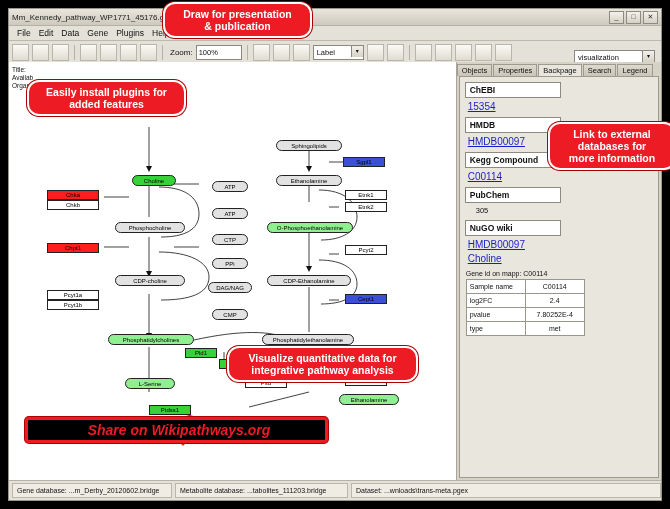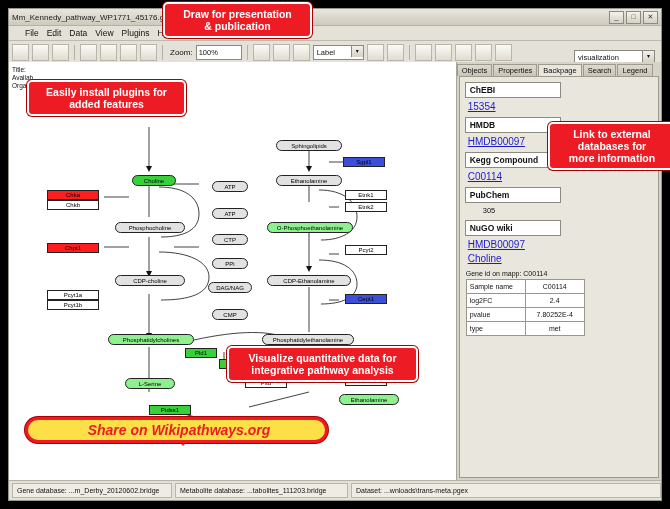--- a/index.html
+++ b/index.html
@@ -4,21 +4,21 @@
 <style>
   html,body{margin:0;padding:0;background:#000;}
   body{width:670px;height:509px;font-family:"Liberation Sans",sans-serif;}
   #app{position:absolute;left:8px;top:8px;width:654px;height:493px;background:#d6d2c6;border:1px solid #9a968c;box-sizing:border-box;}
   
   .titlebar{height:16px;background:linear-gradient(#e9e6de,#cdc9bd);display:flex;align-items:center;padding:0 3px;font-size:8px;color:#222;border-bottom:1px solid #b5b1a6;}
   .titlebar .t{flex:1;white-space:nowrap;overflow:hidden;}
   .winbtns{display:flex;gap:2px;}
   .winbtn{width:13px;height:11px;border:1px solid #8d8a80;background:linear-gradient(#f4f2ec,#d5d1c5);font-size:7px;line-height:10px;text-align:center;color:#333;}
   
-  .menubar{height:14px;background:#e4e1d8;display:flex;align-items:center;font-size:8.5px;color:#111;padding-left:16px;border-bottom:1px solid #bdb9ae;}
+  .menubar{height:14px;background:#e4e1d8;display:flex;align-items:center;font-size:8.5px;color:#111;padding-left:8px;border-bottom:1px solid #bdb9ae;}
   .menubar span{margin-right:8px;}
   
   .toolbar{height:22px;background:#e4e1d8;display:flex;align-items:center;padding:0 3px;gap:3px;border-bottom:1px solid #bdb9ae;}
   .tbtn{width:15px;height:15px;border:1px solid #b9b5aa;background:linear-gradient(#fbfaf6,#e0dcd1);}
   .sep{width:1px;height:15px;background:#b5b1a6;margin:0 2px;}
   .zoomlbl{font-size:8px;color:#111;margin-left:2px;}
   .zoombox{width:42px;height:13px;border:1px solid #8c8880;background:#fff;font-size:7.5px;line-height:13px;padding-left:2px;color:#111;}
   .combo{height:13px;border:1px solid #8c8880;background:#fff;font-size:7.5px;line-height:13px;padding-left:3px;color:#111;position:relative;}
   .combo .arw{position:absolute;right:0;top:0;width:11px;height:11px;background:linear-gradient(#f2f0ea,#d6d2c6);border-left:1px solid #8c8880;font-size:6px;text-align:center;line-height:11px;}
   .vizcombo{position:absolute;right:6px;top:41px;width:76px;}
@@ -27,21 +27,21 @@
   .leftpane{position:relative;width:492px;background:#ffffff;border-right:1px solid #a9a59b;overflow:hidden;}
   .infoblk{position:absolute;left:3px;top:4px;font-size:6.5px;color:#111;line-height:8px;}
   
   .rightpane{position:relative;width:225px;background:#d6d2c6;}
   .tabs{display:flex;height:14px;font-size:7.5px;align-items:flex-end;padding-left:0;}
   .tab{padding:1px 4px;border:1px solid #9e9a90;border-bottom:none;background:linear-gradient(#ded9cd,#c9c5b9);margin-right:1px;color:#111;}
   .tab.active{background:#e9e6de;}
   .rpbody{position:absolute;left:2px;top:14px;right:2px;bottom:2px;background:#e9e6de;border:1px solid #9e9a90;overflow:hidden;}
   .dbbox{margin:5px 5px 0 5px;border:1px solid #8e8a80;background:#fff;font-size:8.5px;font-weight:bold;padding:2px 4px;color:#111;width:96px;box-sizing:border-box;}
   .dblink{margin:3px 0 0 8px;font-size:10px;color:#1b1bcc;text-decoration:underline;}
-  .dbplain{margin:3px 0 0 23px;font-size:7.5px;color:#111;}
+  .dbplain{margin:3px 0 0 16px;font-size:7.5px;color:#111;}
   .exprtitle{margin:8px 0 0 6px;font-size:8.5px;font-weight:bold;color:#111;}
   .geneid{margin:6px 0 2px 6px;font-size:7px;color:#111;}
   table.expr{margin-left:6px;border-collapse:collapse;font-size:7px;color:#111;background:#fff;}
   table.expr td{border:1px solid #9a968c;padding:1px 3px;height:11px;}
   table.expr td.k{width:52px;}
   table.expr td.v{width:52px;text-align:center;}
   
   .statusbar{position:absolute;left:0;right:0;bottom:0;height:19px;background:#e4e1d8;border-top:1px solid #b5b1a6;display:flex;align-items:center;}
   .statusbar .cell{font-size:7px;color:#111;border:1px solid #bab6ab;background:#efece4;height:13px;line-height:13px;padding:0 4px;margin-left:3px;white-space:nowrap;}
   
@@ -49,42 +49,42 @@
   .metab{border:1px solid #222;border-radius:7px;background:#e2e2e2;height:11px;}
   .gene{border:1px solid #222;background:#c9c9c9;height:10px;}
   .green{background:#39d13a;}
   .lgreen{background:#8ef08e;}
   .red{background:#ff1e1e;}
   .blue{background:#3b4fd8;}
   .white{background:#ffffff;}
   .yellow{background:#f5e600;}
   svg.edges{position:absolute;left:0;top:0;width:428px;height:420px;}
   
-  .callout{position:absolute;background:#ed1c24;color:#fff;font-weight:bold;border:2px solid #fff;border-radius:5px;text-align:center;font-size:10.5px;line-height:12px;padding:4px 6px;box-shadow:0 0 0 1px #a00;}
-  .callout.share{background:#fde047;color:#ed1c24;border:3px solid #ed1c24;font-style:italic;font-size:14px;border-radius:13px;padding-left:11px;}
+  .callout{position:absolute;background:#ed1c24;color:#fff;font-weight:bold;border:2px solid #fff;border-radius:12px;text-align:center;font-size:10.5px;line-height:12px;padding:4px 6px;box-shadow:0 0 0 1px #a00;}
+  .callout.share{background:#000000;color:#ed1c24;border:3px solid #ed1c24;font-style:italic;font-size:14px;border-radius:4px;padding-left:11px;}
 </style>
 </head>
 <body>
 
 <div id="app">
 
   <div class="titlebar">
     <div class="t">Mm_Kennedy_pathway_WP1771_45176.gpml - PathVisio</div>
     <div class="winbtns">
       <div class="winbtn">_</div>
       <div class="winbtn">□</div>
       <div class="winbtn">✕</div>
     </div>
   </div>
 
   <div class="menubar">
     <span>File</span>
     <span>Edit</span>
     <span>Data</span>
-    <span>View</span>
+    <span>Gene</span>
     <span>Plugins</span>
     <span>Help</span>
   </div>
 
   <div class="toolbar">
     <div class="tbtn"></div>
     <div class="tbtn"></div>
     <div class="tbtn"></div>
     <div class="sep"></div>
     <div class="tbtn"></div>

